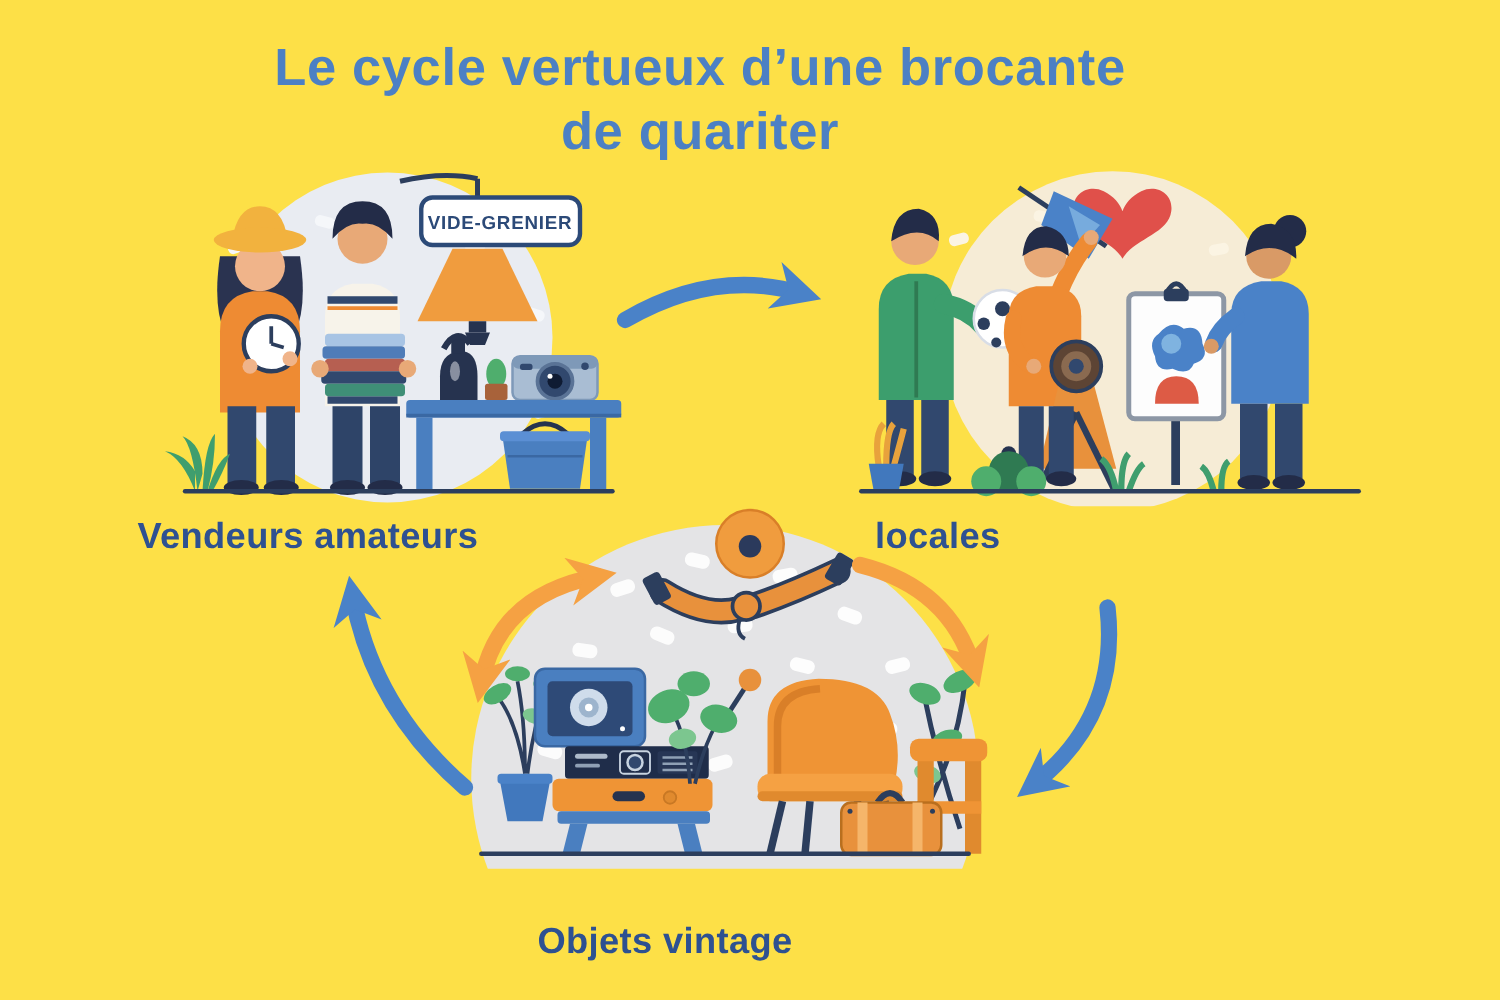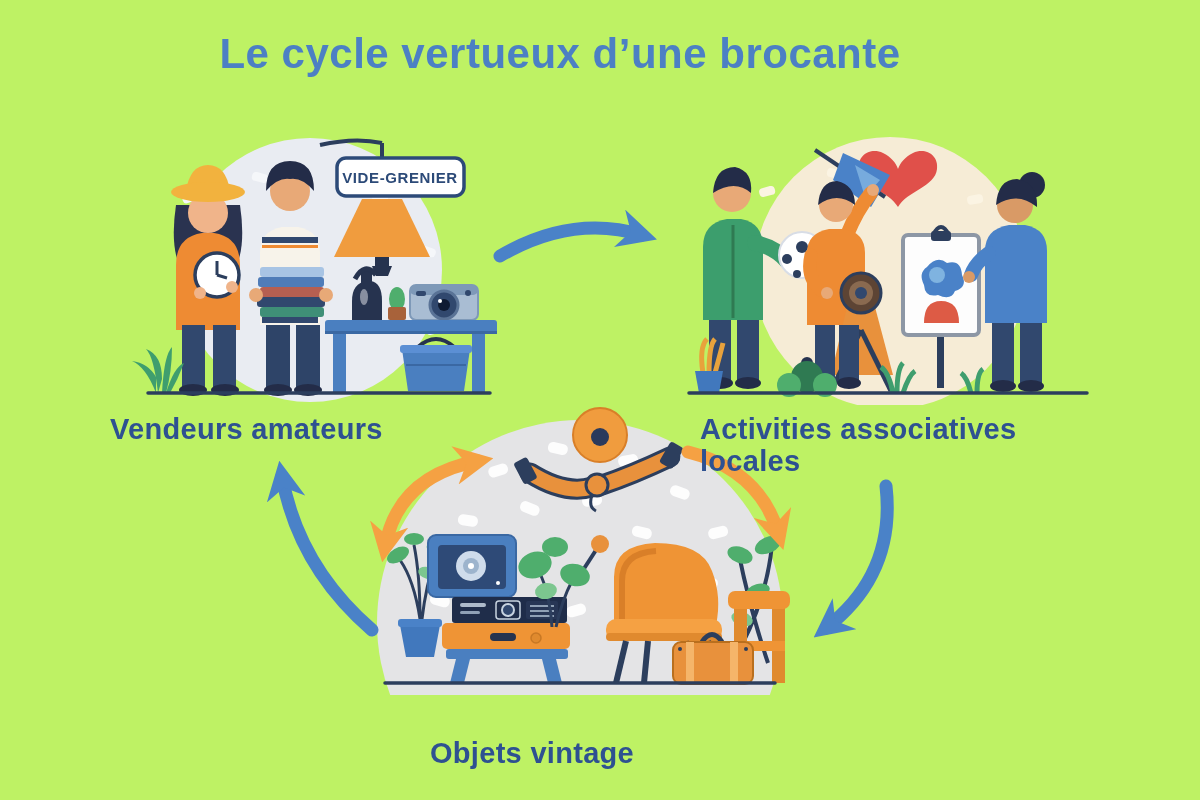--- a/index.html
+++ b/index.html
@@ -1,18 +1,18 @@
 <!DOCTYPE html>
 <html><head>
 <meta charset="utf-8">
 <style>
   html,body{margin:0;padding:0;}
   body{width:1200px;height:800px;background:#ffffff;overflow:hidden;
        font-family:"Liberation Sans", sans-serif;}
-  .canvas{position:relative;width:1200px;height:800px;background:#bef264;}
+  .canvas{position:relative;width:1200px;height:800px;background:#fde047;}
   .title{position:absolute;left:60px;top:28px;width:1000px;text-align:center;
          color:#4c80c4;font-weight:700;font-size:42px;line-height:1.22;letter-spacing:.5px;}
   .node-label{position:absolute;text-align:left;color:#2e5191;font-weight:700;
               font-size:29px;line-height:1.1;letter-spacing:.3px;}
   #label-vendeurs{left:110px;top:414px;width:380px;}
   #label-activites{left:700px;top:414px;width:380px;}
   #label-objets{left:430px;top:699px;width:340px;margin-top:39px;}
   svg{position:absolute;display:block;}
   #scene-vendeurs{left:120px;top:135px;}
   #scene-activites{left:675px;top:135px;}
@@ -21,20 +21,21 @@
   .sign-text{font-family:"Liberation Sans", sans-serif;font-weight:700;font-size:15px;
              letter-spacing:.6px;fill:#2c4a78;}
 </style>
 </head>
 <body>
 
 <div class="canvas">
 
   <div class="title">
     <div>Le cycle vertueux d’une brocante</div>
+    <div>de quariter</div>
   </div>
 
   <svg id="scene-vendeurs" width="380" height="270" viewBox="0 0 380 270">
     <circle cx="190" cy="135" r="132" fill="#e9ecf2"></circle>
     <g fill="#f5f7fa">
       <rect x="62" y="58" width="16" height="9" rx="4" transform="rotate(-20 70 62)"></rect>
       <rect x="132" y="38" width="16" height="9" rx="4" transform="rotate(15 140 42)"></rect>
       <rect x="252" y="58" width="16" height="9" rx="4" transform="rotate(-12 260 62)"></rect>
       <rect x="300" y="112" width="16" height="9" rx="4" transform="rotate(18 308 116)"></rect>
       <rect x="66" y="150" width="16" height="9" rx="4" transform="rotate(10 74 154)"></rect>
@@ -372,18 +373,17 @@
     </defs>
     <path d="M 500 256 Q 572 214 642 235" stroke="#4a82c8" stroke-width="13" fill="none" stroke-linecap="round" marker-end="url(#mb)"></path>
     <path d="M 886 486 Q 896 574 826 628" stroke="#4a82c8" stroke-width="13" fill="none" stroke-linecap="round" marker-end="url(#mb)"></path>
     <path d="M 372 630 Q 298 566 282 476" stroke="#4a82c8" stroke-width="13" fill="none" stroke-linecap="round" marker-end="url(#mb)"></path>
     <path d="M 385 547 Q 398 476 478 461" stroke="#f5a143" stroke-width="13" fill="none" stroke-linecap="round" marker-start="url(#mo)" marker-end="url(#mo)"></path>
     <path d="M 688 452 Q 760 470 779 535" stroke="#f5a143" stroke-width="13" fill="none" stroke-linecap="round" marker-end="url(#mo)"></path>
   </svg>
 
   <div class="node-label" id="label-vendeurs">Vendeurs amateurs</div>
   <div class="node-label" id="label-activites">
-    <div>Activities associatives</div>
     <div>locales</div>
   </div>
   <div class="node-label" id="label-objets">Objets vintage</div>
 
 </div>
 
 </body></html>

